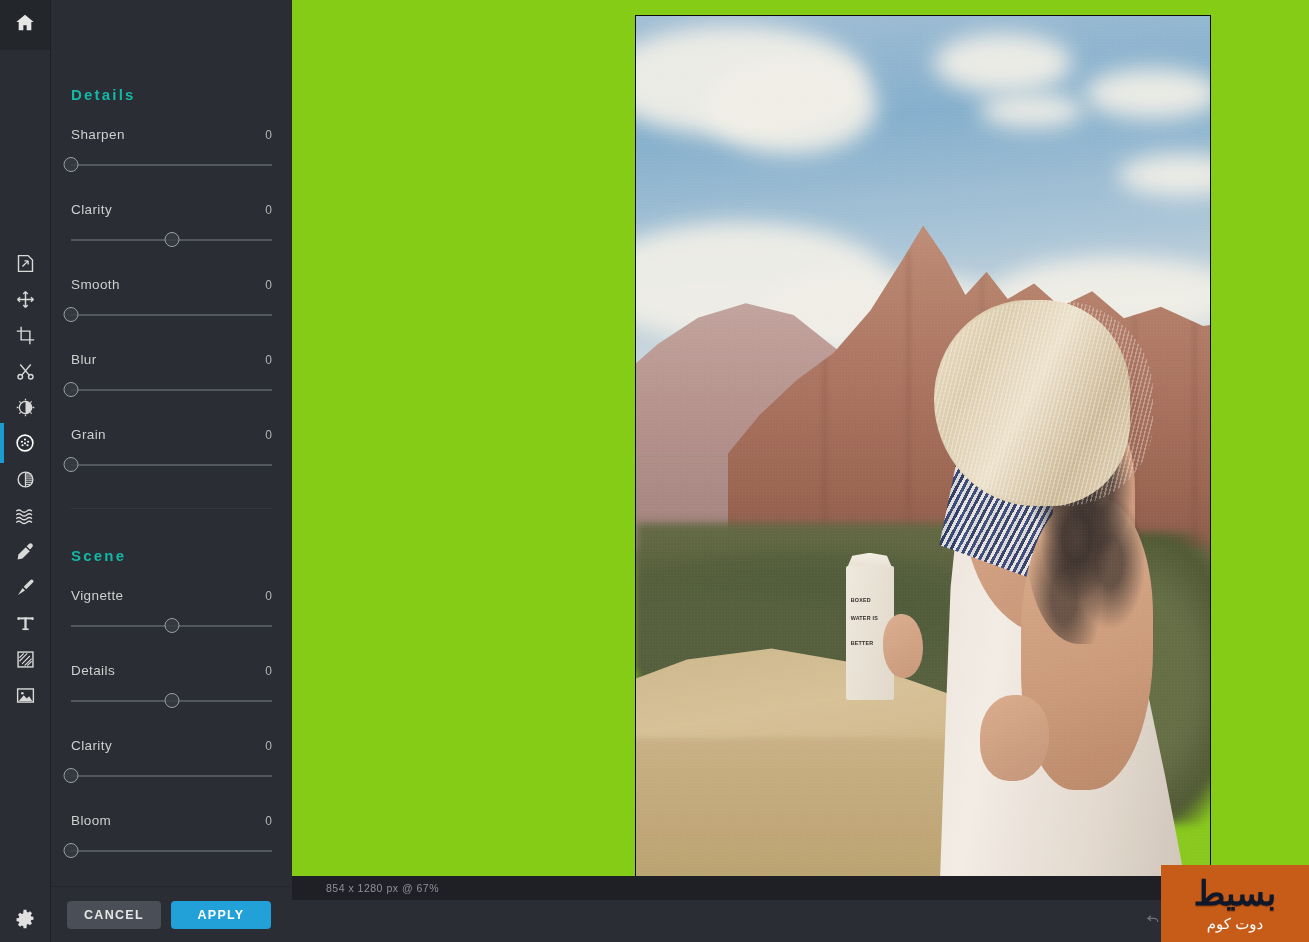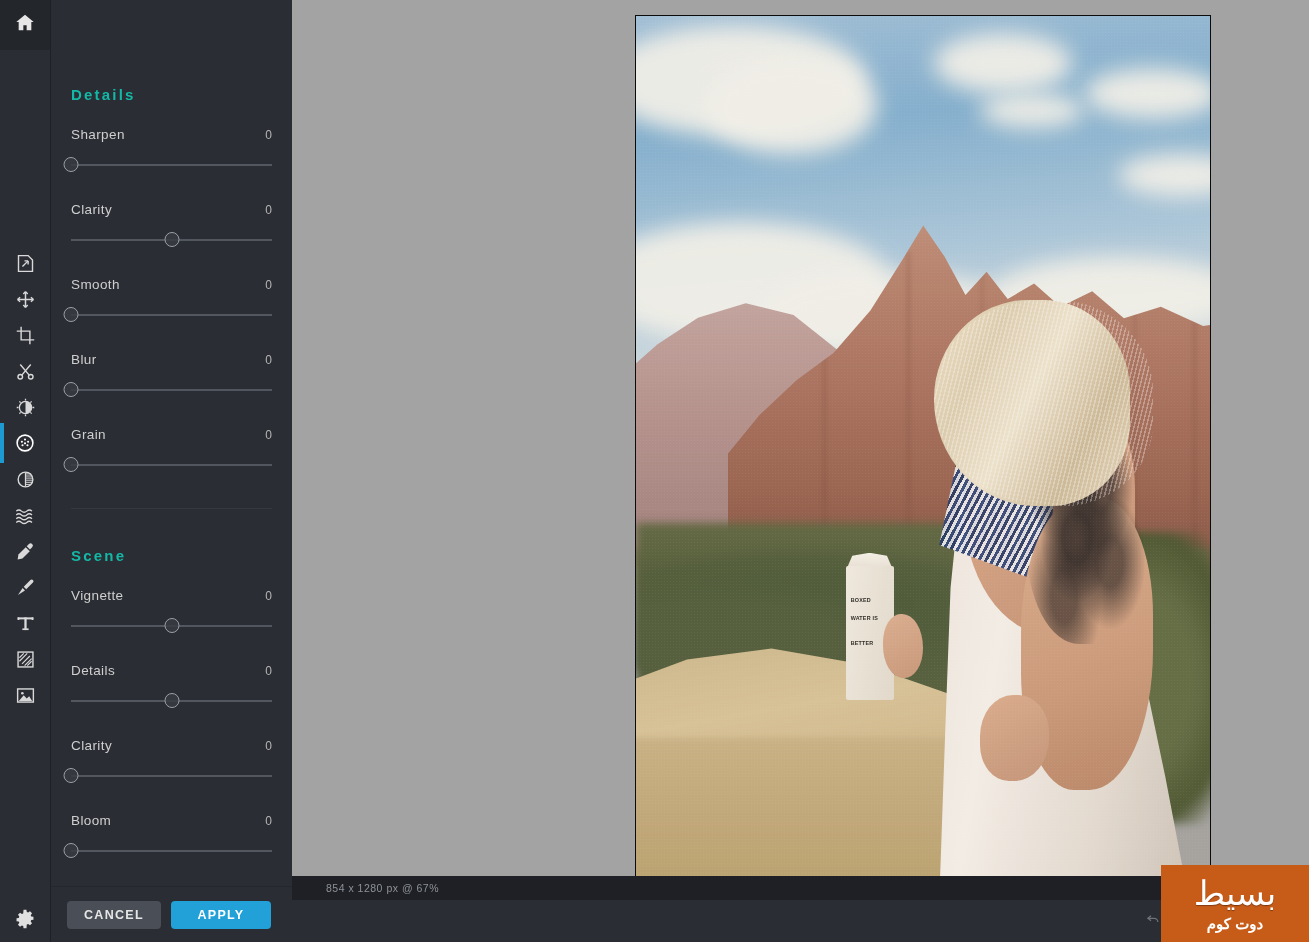--- a/index.html
+++ b/index.html
@@ -52,21 +52,21 @@
   #panelFooter { position:absolute; bottom:0; left:0; width:242px; height:56px;
     background:#2a2d33; display:flex; align-items:center; gap:10px; padding:0 16px;
     border-top:1px solid #24272c; }
   .btn { height:28px; border-radius:4px; font-size:12.5px; letter-spacing:1.3px;
     display:flex; align-items:center; justify-content:center; cursor:pointer;
     font-weight:600; }
   #btnCancel { flex:0 0 94px; background:#4a4e56; color:#e6e6e6; }
   #btnApply { flex:0 0 100px; background:#21a1d8; color:#ffffff; }
 
   
-  #canvas { position:absolute; left:292px; top:0; right:0; bottom:0; background:#a3a3a3; }
+  #canvas { position:absolute; left:292px; top:0; right:0; bottom:0; background:#84cc16; }
   #statusbar { position:absolute; left:0; bottom:42px; width:1017px; height:24px;
     background:#1e2025; display:flex; align-items:center; }
   #statusText { color:#8d9198; font-size:10.5px; letter-spacing:.5px; margin-left:34px; }
   #bottombar { position:absolute; left:0; bottom:0; width:1017px; height:42px;
     background:#2a2d33; display:flex; align-items:center; justify-content:flex-end;
     padding-right:12px; gap:26px; }
   .bbtn { display:flex; align-items:center; gap:7px; color:#6f747c;
     font-size:12px; letter-spacing:1.4px; cursor:pointer; font-weight:600; }
   #saveBtn { position:absolute; right:0; bottom:0; width:62px; height:42px;
     background:#21a1d8; color:#fff; font-size:12px; letter-spacing:1.2px;
@@ -147,23 +147,23 @@
     background:linear-gradient(150deg,#dcae90,#c4947a); border-radius:48% 44% 50% 42%; }
   #grain { position:absolute; inset:0;
     background-image:radial-gradient(circle,rgba(255,255,255,.05) .5px,transparent .6px);
     background-size:3px 3px; pointer-events:none; }
   #warm { position:absolute; inset:0; background:rgba(206,160,110,.08); pointer-events:none; }
 
   
   #watermark { position:absolute; right:0; bottom:0; width:148px; height:77px;
     background:#c75b18; display:flex; flex-direction:column; align-items:center;
     justify-content:center; z-index:50; }
-  #wmTop { color:#ffffff; font-size:34px; font-weight:400; line-height:1;
+  #wmTop { color:#0f172a; font-size:34px; font-weight:700; line-height:1;
     direction:rtl; text-shadow:0 1px 1px rgba(0,0,0,.35); }
-  #wmBottom { color:#ffffff; font-size:15px; font-weight:700; line-height:1;
+  #wmBottom { color:#ffffff; font-size:15px; font-weight:400; line-height:1;
     margin-top:6px; direction:rtl; }
 </style>
 </head>
 <body>
 
 <div id="app">
 
   <div id="rail">
 
     <div class="railtop">

